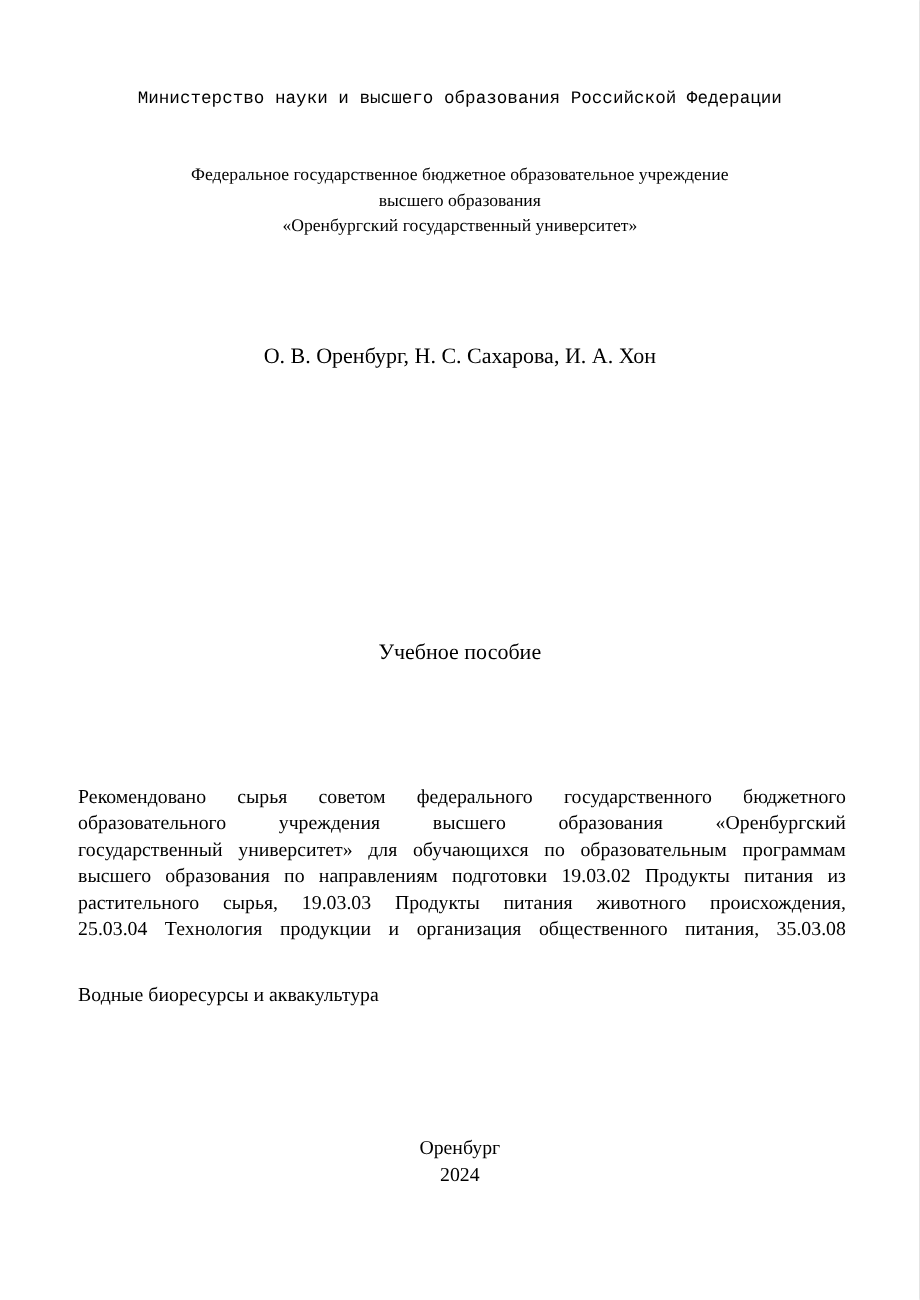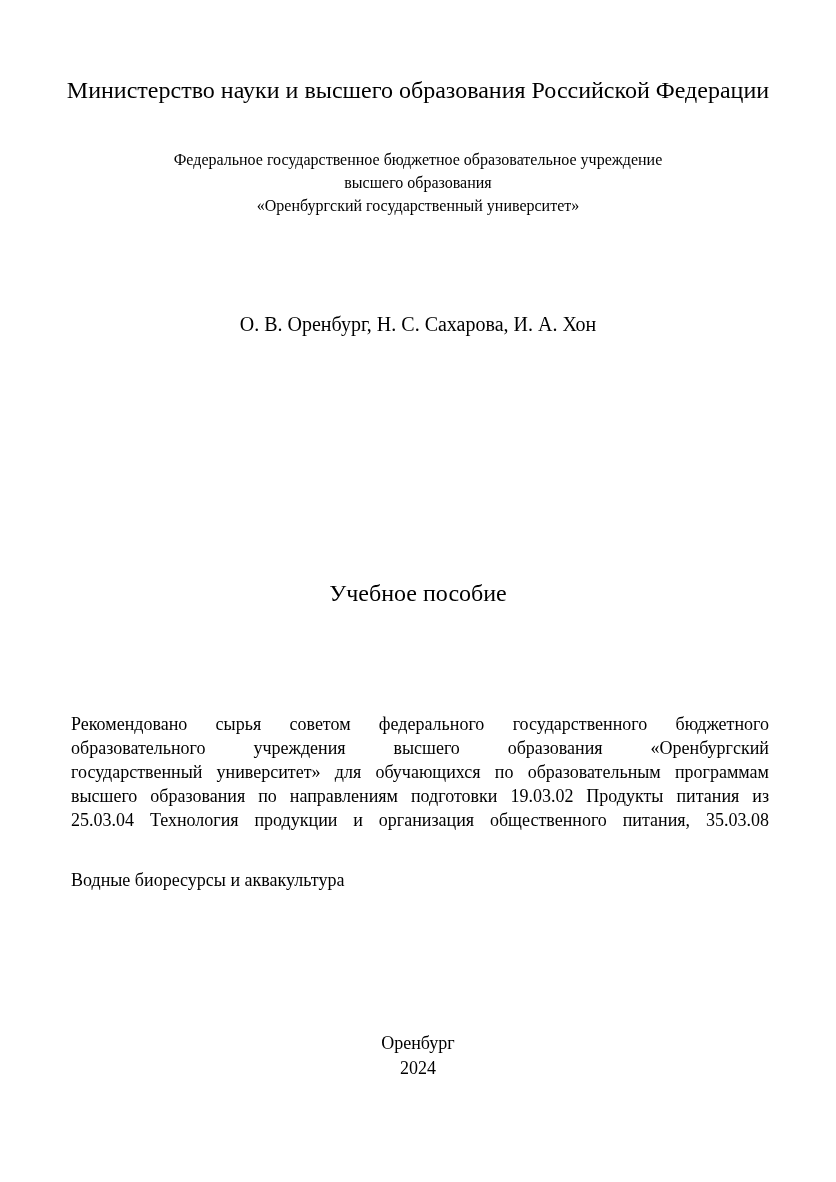--- a/index.html
+++ b/index.html
@@ -19,43 +19,44 @@
     box-shadow: 0 0 2px rgba(0,0,0,0.25);
   }
   .centered {
     position: absolute;
     left: 0;
     right: 0;
     text-align: center;
   }
   .ministry {
     top: 79px;
-    font-size: 24px;
+    font-size: 16px;
     line-height: 23px;
+    font-family: Liberation Mono, monospace;
   }
   .institution {
     top: 148px;
     font-size: 16px;
     line-height: 23px;
   }
   .authors {
     top: 312px;
     font-size: 20px;
     line-height: 25px;
   }
   .main-title {
     top: 413px;
     font-size: 30px;
     font-weight: bold;
     line-height: 43px;
     letter-spacing: 0.3px;
   }
   .subtitle {
     top: 581px;
-    font-size: 24px;
+    font-size: 20px;
     line-height: 25px;
   }
   .recommendation {
     position: absolute;
     top: 712px;
     left: 71px;
     width: 698px;
     font-size: 18px;
     line-height: 24px;
   }
@@ -90,20 +91,21 @@
   <div class="centered authors">О. В. Оренбург, Н. С. Сахарова, И. А. Хон</div>
 
 
   <div class="centered subtitle">Учебное пособие</div>
 
   <div class="recommendation">
     <div class="rec-line">Рекомендовано сырья советом федерального государственного бюджетного</div>
     <div class="rec-line">образовательного учреждения высшего образования «Оренбургский</div>
     <div class="rec-line">государственный университет» для обучающихся по образовательным программам</div>
     <div class="rec-line">высшего образования по направлениям подготовки 19.03.02 Продукты питания из</div>
+    <div class="rec-line">растительного сырья, 19.03.03 Продукты питания животного происхождения,</div>
     <div class="rec-line">25.03.04 Технология продукции и организация общественного питания, 35.03.08</div>
     <div class="rec-line last">Водные биоресурсы и аквакультура</div>
   </div>
 
   <div class="centered imprint">
     <div>Оренбург</div>
     <div>2024</div>
   </div>
 
 </div>

